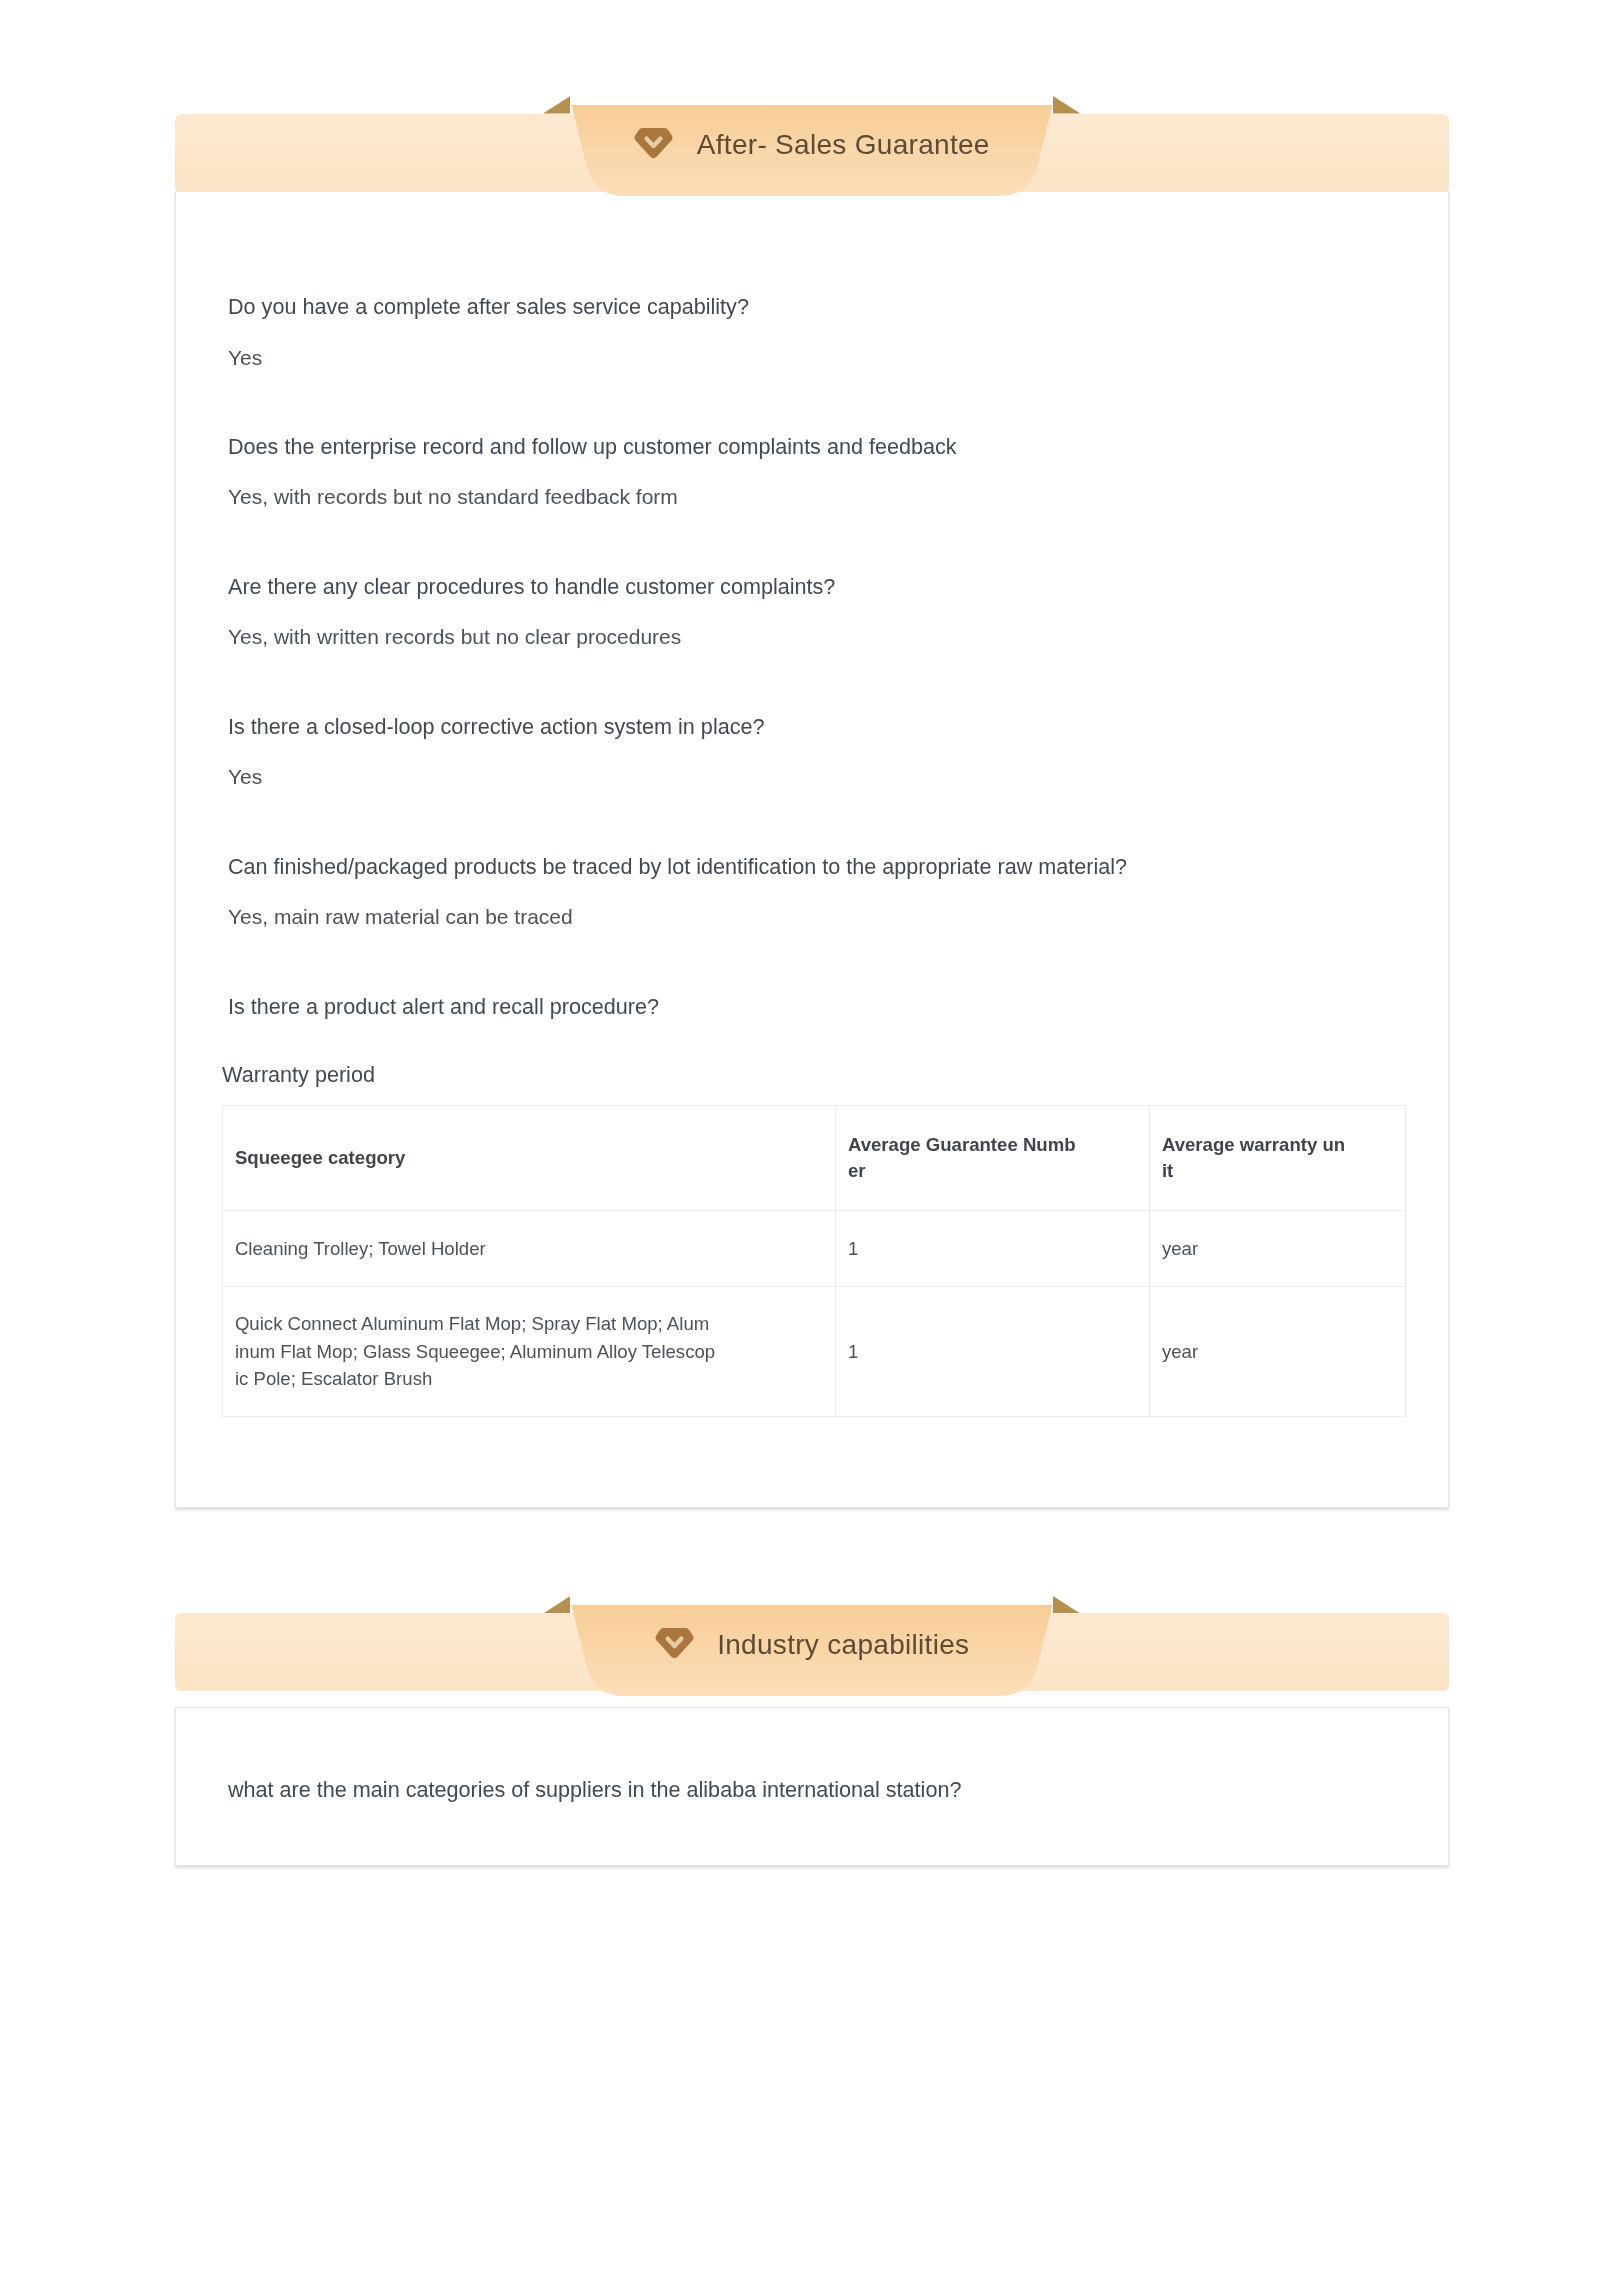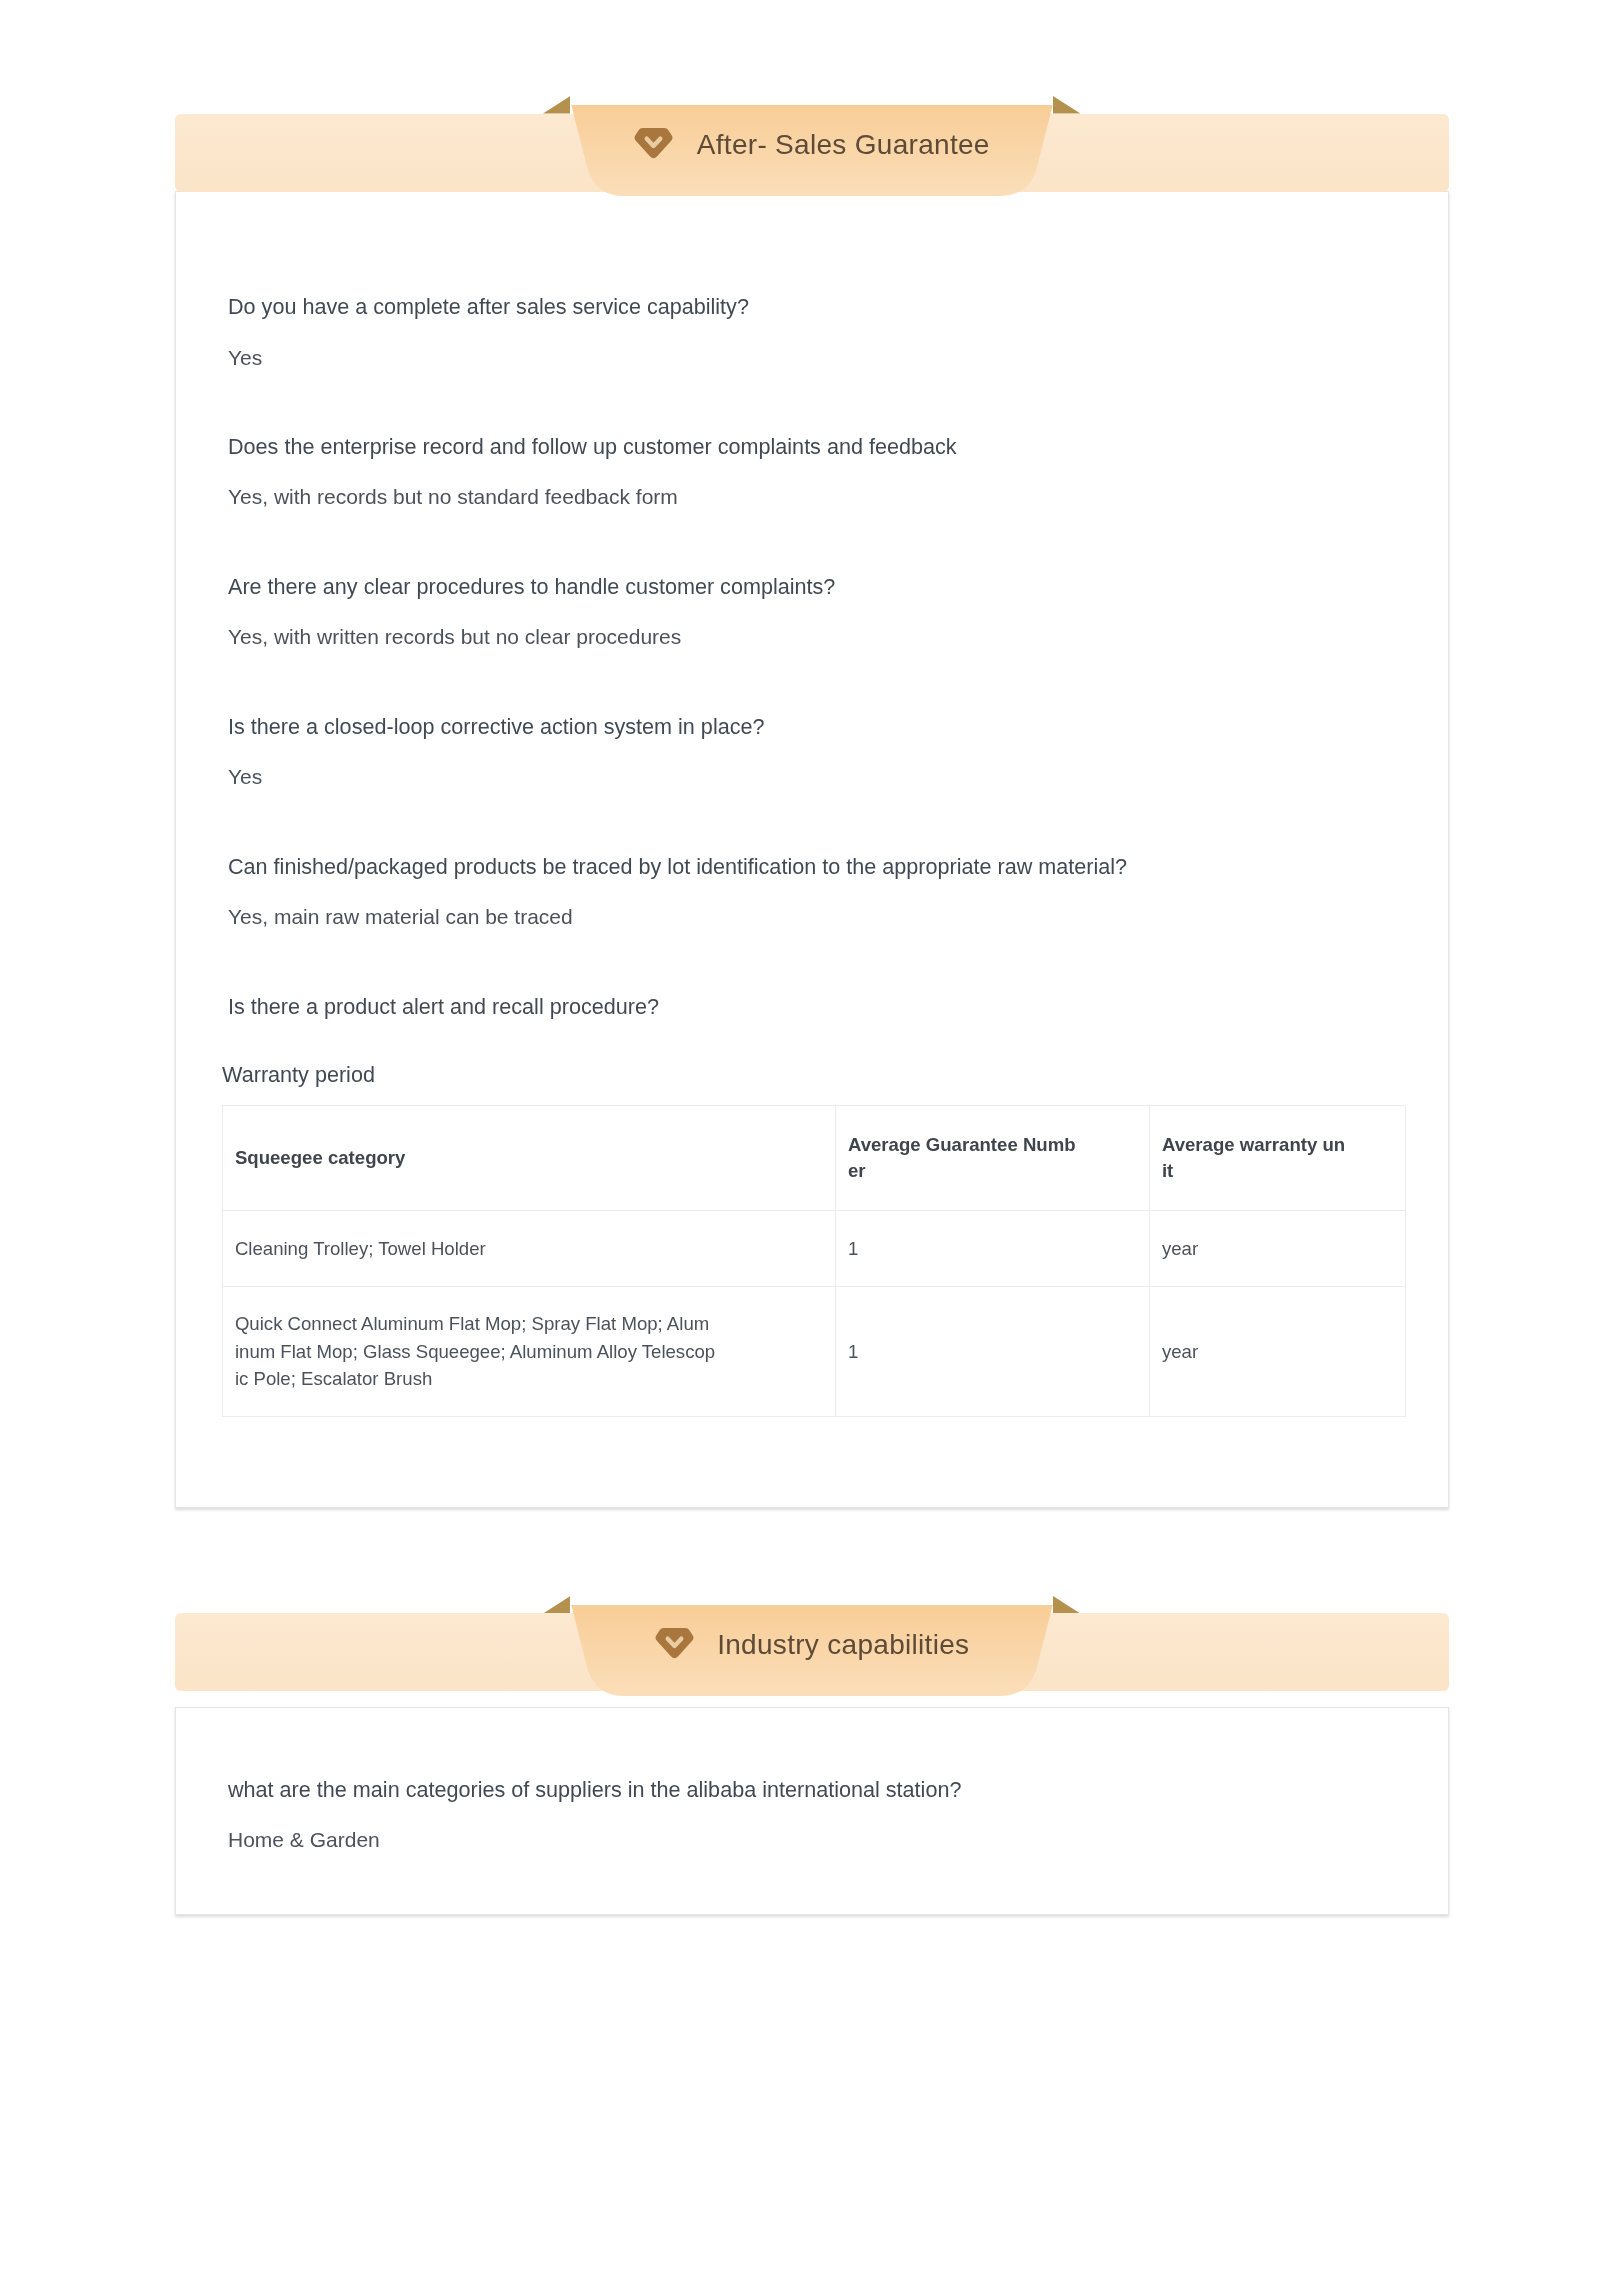--- a/index.html
+++ b/index.html
@@ -215,17 +215,16 @@
           </svg>
         </span>
         <span class="banner-title">Industry capabilities</span>
       </div>
     </div>
   </div>
 
   <div class="box box2">
     <div class="qa">
       <div class="q">what are the main categories of suppliers in the alibaba international station?</div>
-      <div class="a">Home &amp; Garden</div>
     </div>
   </div>
 </div>
 
 
 </body></html>

